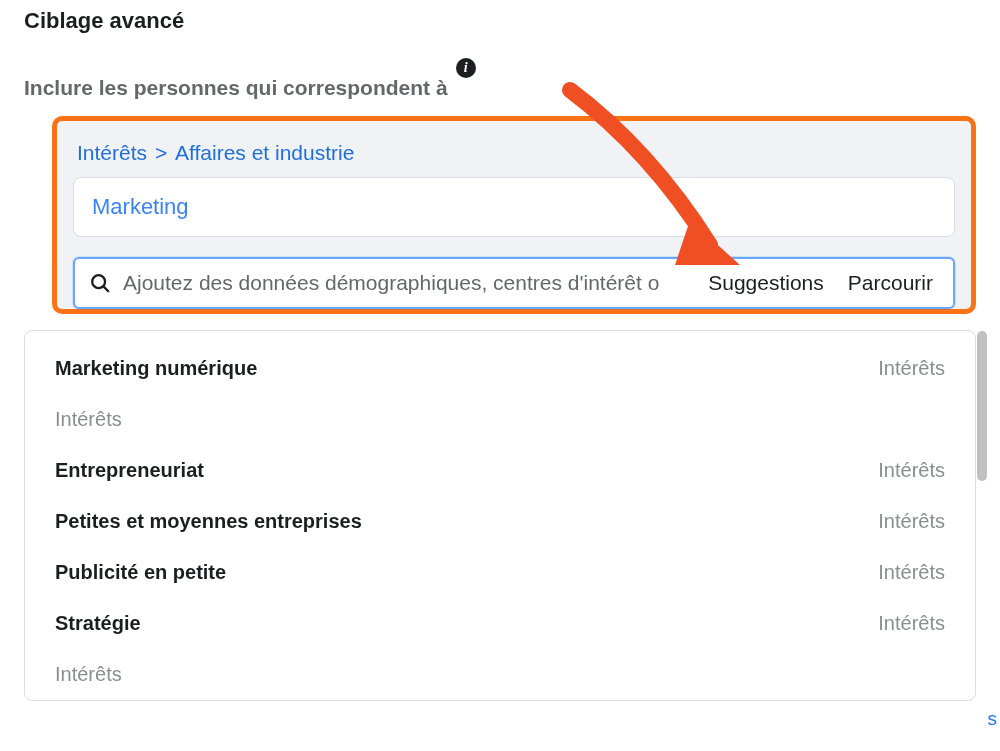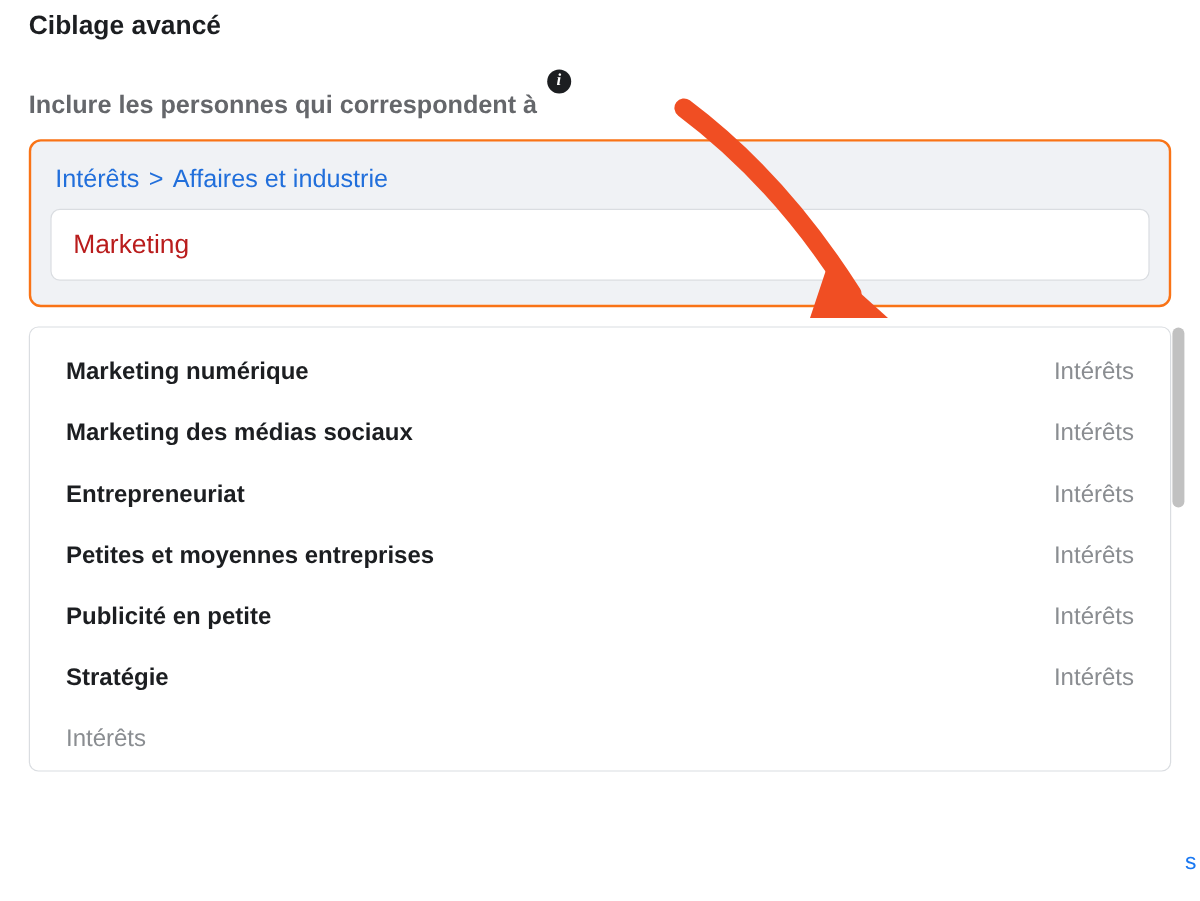--- a/index.html
+++ b/index.html
@@ -40,45 +40,46 @@
       color: #fff;
       display: inline-flex;
       align-items: center;
       justify-content: center;
       font-size: 14px;
       font-weight: 700;
       font-style: italic;
       font-family: Georgia, serif;
     }
     .panel {
-      border: 2px solid #f97316;
+      border: 5px solid #f97316;
       border-radius: 10px;
       background: #f0f2f5;
       padding: 16px 16px 0 16px;
+      margin-left: 28px;
     }
     .breadcrumb {
       font-size: 21px;
       margin: 4px 0 12px 4px;
     }
     .breadcrumb a {
       color: #216fdb;
       text-decoration: none;
       font-weight: 500;
     }
     .breadcrumb .sep {
       color: #216fdb;
       margin: 0 2px;
     }
     .chip-box {
       background: #fff;
       border: 1px solid #dadde1;
       border-radius: 8px;
       padding: 16px 18px;
       font-size: 22px;
-      color: #b91c1c;
+      color: #3b82f6;
       margin-bottom: 20px;
     }
     .search-row {
       display: flex;
       align-items: center;
       background: #fff;
       border: 2px solid #6aa6ff;
       border-radius: 6px;
       padding: 10px 14px;
       gap: 12px;
@@ -182,29 +183,39 @@
     <div class="breadcrumb">
       <a href="#">Intérêts</a>
       <span class="sep">&gt;</span>
       <a href="#">Affaires et industrie</a>
     </div>
 
     <div class="chip-box">
       <span>Marketing</span>
     </div>
 
+    <div class="search-row">
+      <span class="search-icon">
+        <svg viewBox="0 0 24 24" fill="none" stroke="currentColor" stroke-width="2.5" stroke-linecap="round">
+          <circle cx="10.5" cy="10.5" r="7"></circle>
+          <line x1="21" y1="21" x2="16" y2="16"></line>
+        </svg>
+      </span>
+      <input class="search-input" type="text" placeholder="Ajoutez des données démographiques, centres d'intérêt o" style="">
+      <button class="search-btn">Suggestions</button>
+      <button class="search-btn">Parcourir</button>
+    </div>
   </div>
 
   <div class="dropdown">
     <div class="item">
       <span class="item-label">Marketing numérique</span>
       <span class="item-cat">Intérêts</span>
     </div>
     <div class="item">
-      <span class="item-label">Marketing des médias sociaux</span>
       <span class="item-cat">Intérêts</span>
     </div>
     <div class="item">
       <span class="item-label">Entrepreneuriat</span>
       <span class="item-cat">Intérêts</span>
     </div>
     <div class="item">
       <span class="item-label">Petites et moyennes entreprises</span>
       <span class="item-cat">Intérêts</span>
     </div>

